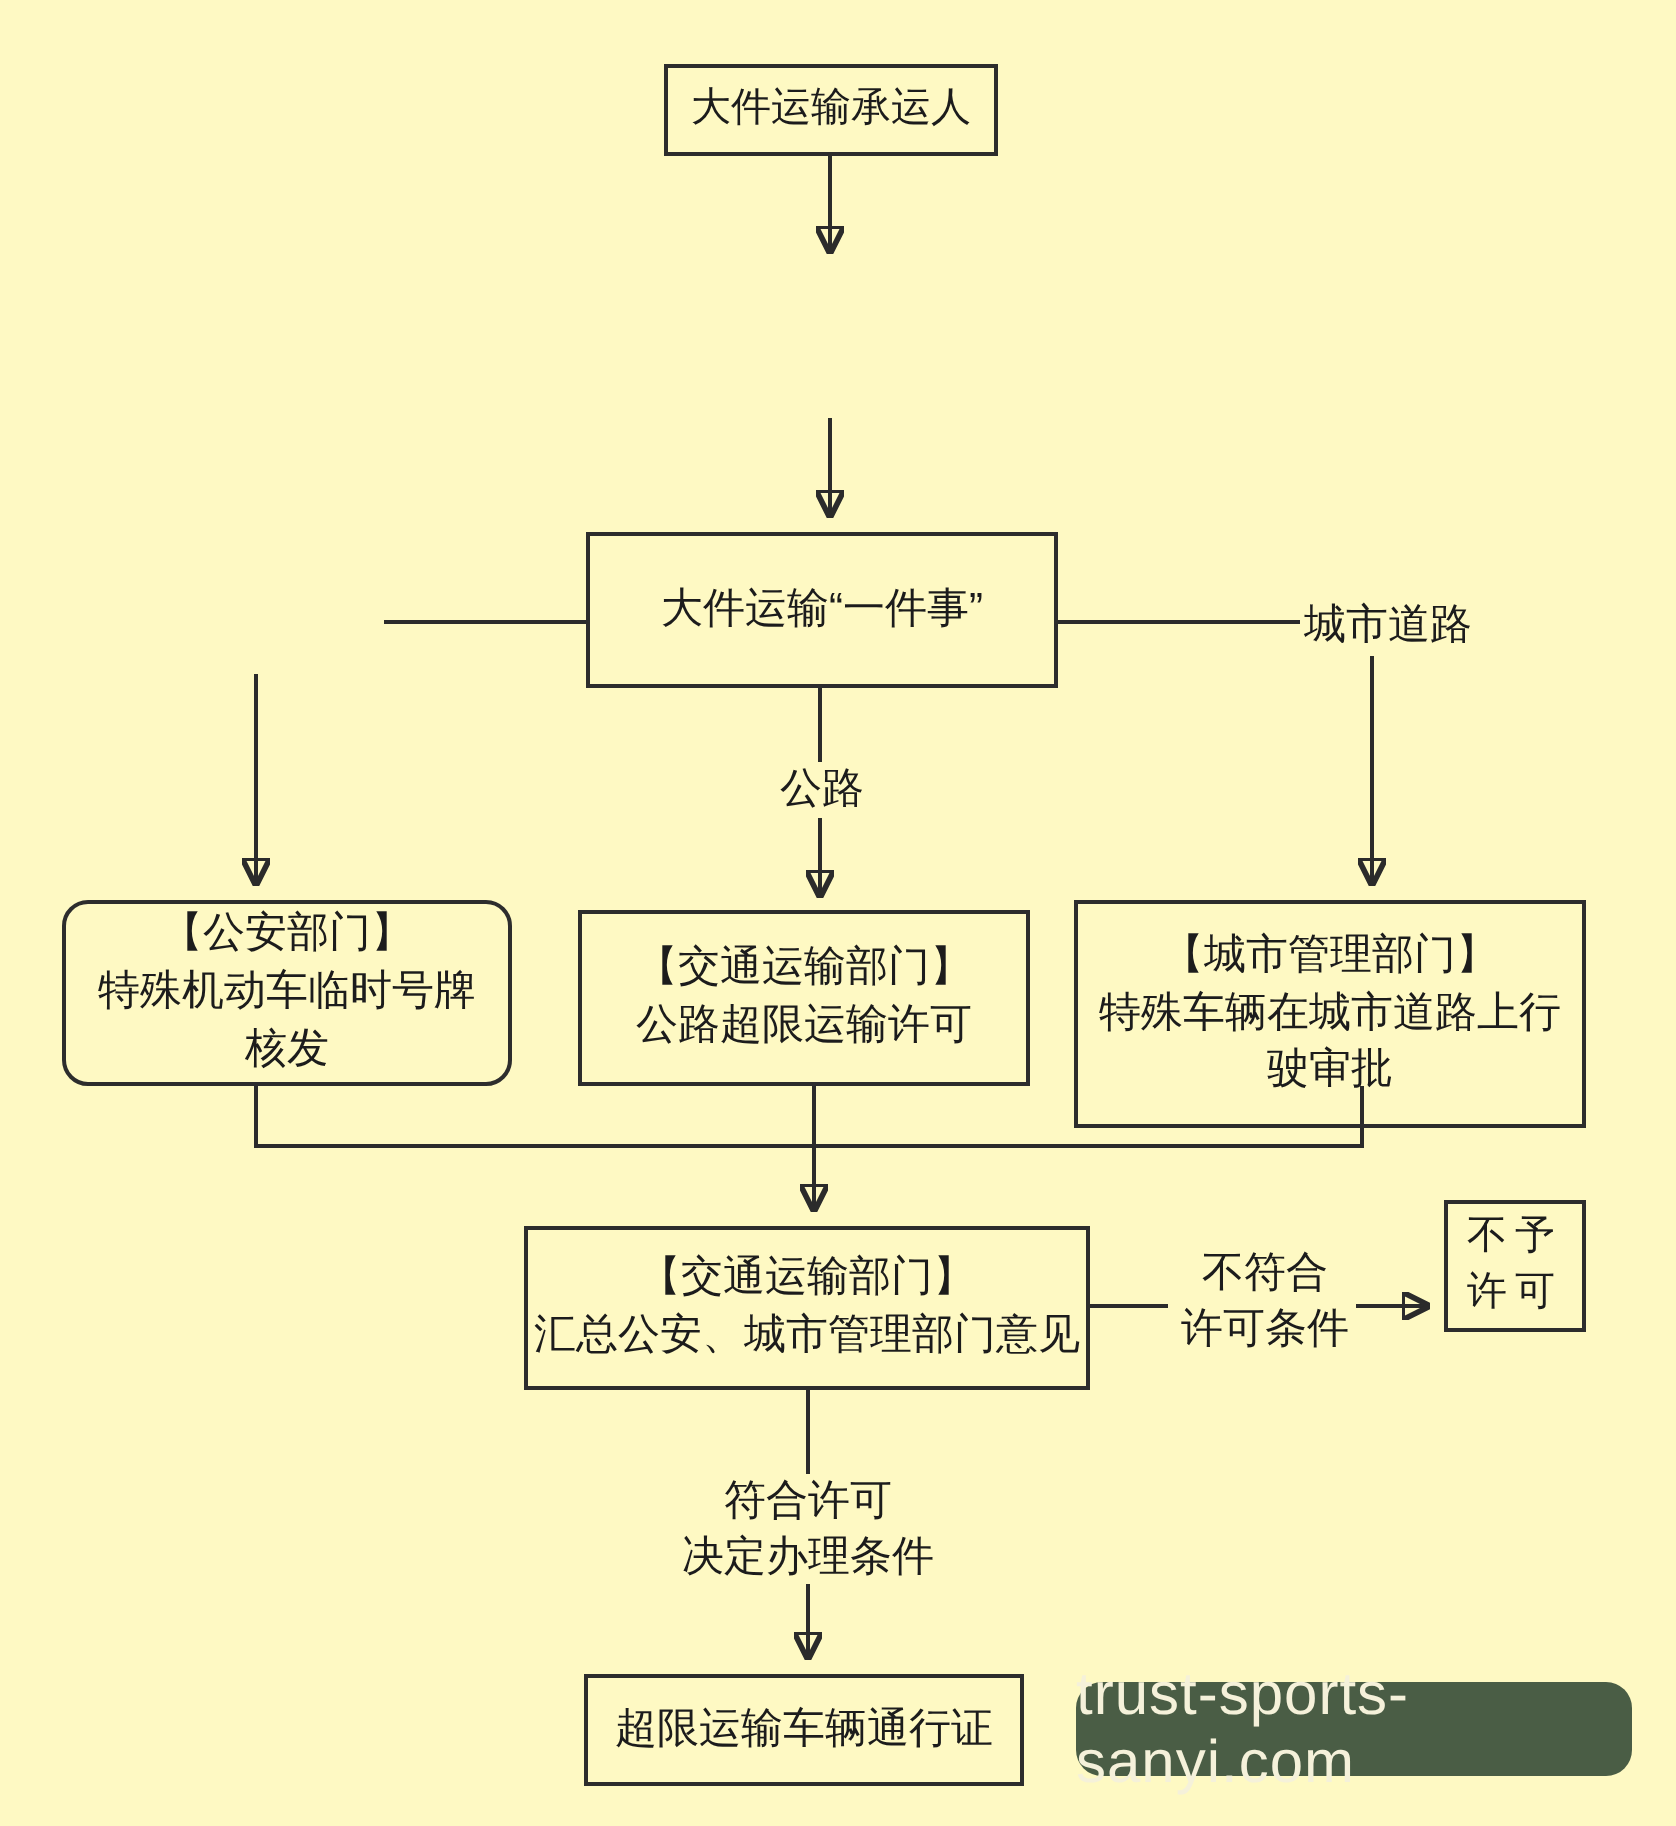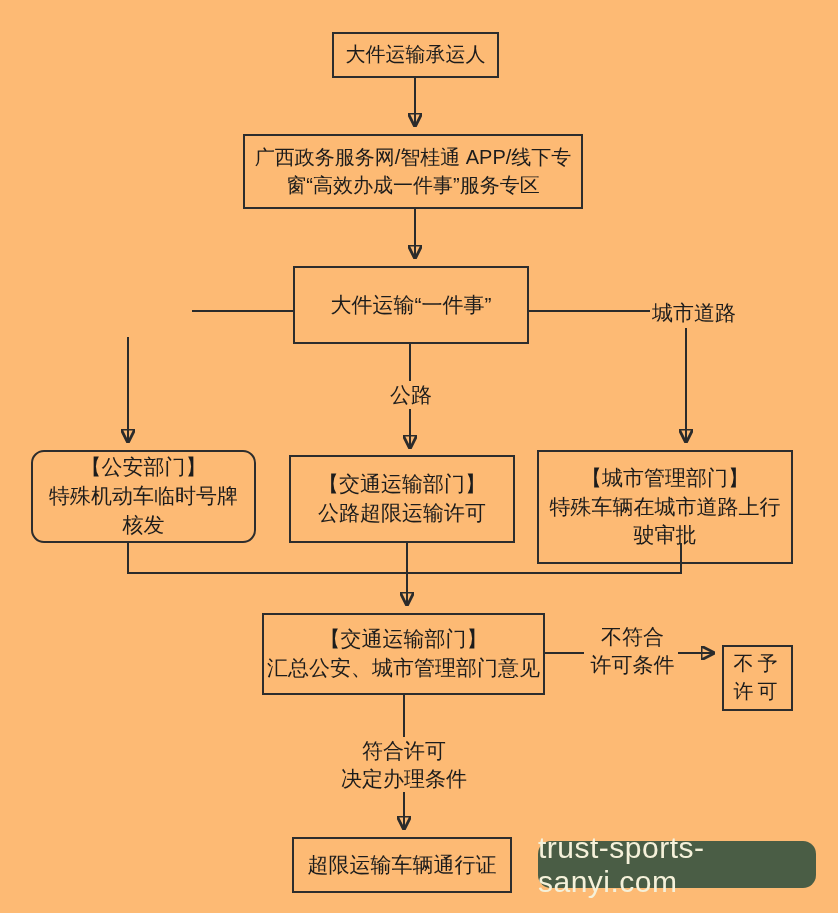--- a/index.html
+++ b/index.html
@@ -36,21 +36,21 @@
     left:538px;top:841px;width:278px;height:47px;
     border-radius:13px;
     display:flex;align-items:center;justify-content:center;
     font-size:30px;
     letter-spacing:0.5px;
   }
 </style>
 </head>
 <body>
 
-<div id="canvas" style="background: #fdba74;">
+<div id="canvas" style="background: #fef9c3;">
 
   <svg id="connectors" viewBox="0 0 838 913" xmlns="http://www.w3.org/2000/svg">
     <defs>
       <marker id="arrow" viewBox="0 0 10 10" refX="8.5" refY="5" markerWidth="7" markerHeight="7" orient="auto-start-reverse">
         <path d="M0,0 L10,5 L0,10 z" fill="#2b2b2b" stroke="none"></path>
       </marker>
     </defs>
 
     <line x1="415" y1="78" x2="415" y2="125" marker-end="url(#arrow)"></line>
 
@@ -74,24 +74,20 @@
 
     <line x1="678" y1="653" x2="713" y2="653" marker-end="url(#arrow)"></line>
 
     <line x1="404" y1="695" x2="404" y2="828" marker-end="url(#arrow)"></line>
   </svg>
 
   <div class="box fs20" style="left:332px;top:32px;width:167px;height:46px;">
     <div>大件运输承运人</div>
   </div>
 
-  <div class="box fs20" style="left:243px;top:134px;width:340px;height:75px;">
-    <div>广西政务服务网/智桂通 APP/线下专</div>
-    <div>窗“高效办成一件事”服务专区</div>
-  </div>
 
   <div class="box fs21" style="left:293px;top:266px;width:236px;height:78px;">
     <div>大件运输“一件事”</div>
   </div>
 
   <div class="box fs21" style="left:31px;top:450px;width:225px;height:93px;border-radius:13px;">
     <div>【公安部门】</div>
     <div>特殊机动车临时号牌</div>
     <div>核发</div>
   </div>
@@ -105,21 +101,21 @@
     <div>【城市管理部门】</div>
     <div>特殊车辆在城市道路上行</div>
     <div>驶审批</div>
   </div>
 
   <div class="box fs21" style="left:262px;top:613px;width:283px;height:82px;">
     <div>【交通运输部门】</div>
     <div>汇总公安、城市管理部门意见</div>
   </div>
 
-  <div class="box fs20" style="left:722px;top:645px;width:71px;height:66px;letter-spacing:4px;">
+  <div class="box fs20" style="left:722px;top:600px;width:71px;height:66px;letter-spacing:4px;">
     <div>不予</div>
     <div>许可</div>
   </div>
 
   <div class="box fs21" style="left:292px;top:837px;width:220px;height:56px;">
     <div>超限运输车辆通行证</div>
   </div>
 
 
   <div class="lbl" style="left:646px;top:299px;width:96px;">城市道路</div>

